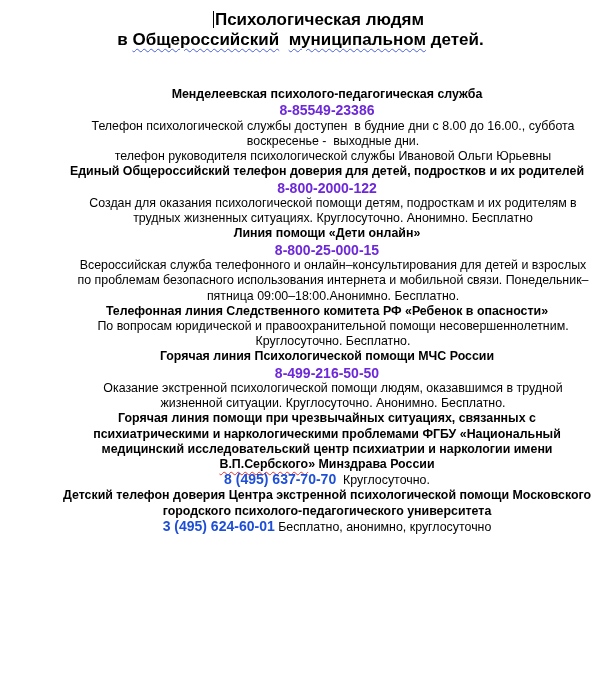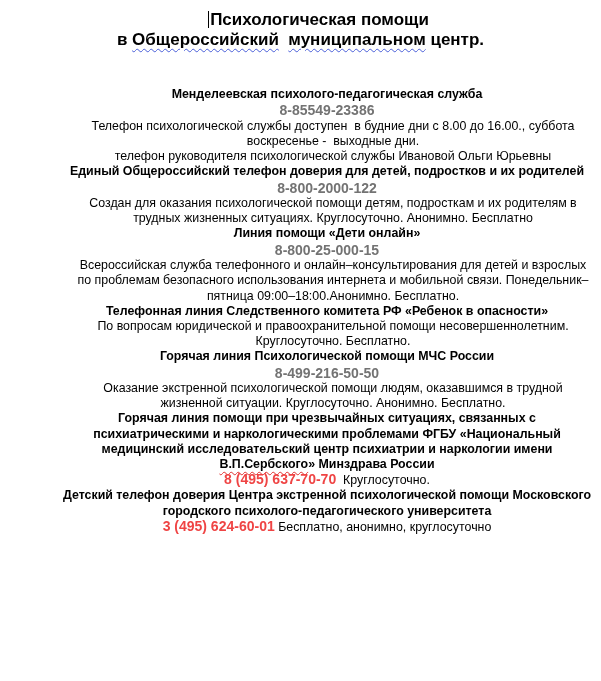--- a/index.html
+++ b/index.html
@@ -54,45 +54,45 @@
       width: 530px;
       font-size: 12.4px;
       line-height: 15.2px;
     }
     .title {
       font-weight: bold;
       display: block;
     }
     .phone {
       font-weight: bold;
-      color: #737373;
+      color: #6d28d9;
       font-size: 14px;
       line-height: 16.5px;
       display: block;
     }
     .phone-inline {
       font-weight: bold;
-      color: #ef4444;
+      color: #1d4ed8;
       font-size: 14px;
     }
     .desc {
       display: block;
       margin-left: 12px;
     }
     .row {
       display: block;
       text-align: center;
     }
   </style>
 </head>
 <body>
 
 <div class="page-header">
-  <div class="line1"><span class="caret"></span><span>Психологическая помощи</span></div>
-  <div class="line2"><span>в </span><span class="spell">Общероссийский</span><span style="white-space:pre">  </span><span class="spell">муниципальном</span><span> центр.</span></div>
+  <div class="line1"><span class="caret"></span><span>Психологическая людям</span></div>
+  <div class="line2"><span>в </span><span class="spell">Общероссийский</span><span style="white-space:pre">  </span><span class="spell">муниципальном</span><span> детей.</span></div>
 </div>
 
 <div class="content">
 
   <div class="row">
     <span class="title">Менделеевская психолого-педагогическая служба</span>
     <span class="phone">8-85549-23386</span>
     <span class="desc" style="white-space:pre-wrap">Телефон психологической службы доступен  в будние дни с 8.00 до 16.00., суббота воскресенье -  выходные дни.</span>
   </div>
 

